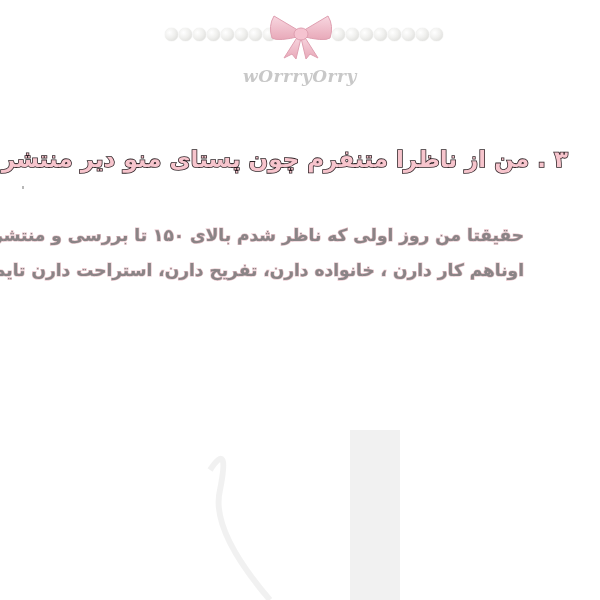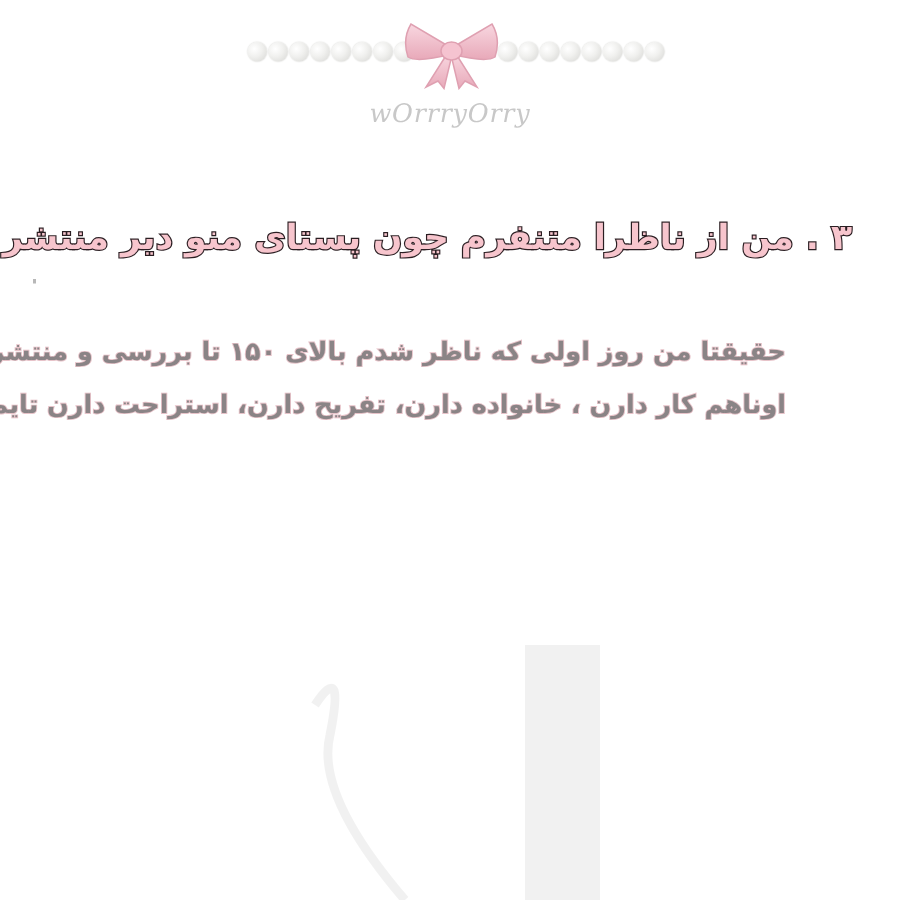--- a/index.html
+++ b/index.html
@@ -54,21 +54,21 @@
       height: 48px;
     }
     .brand {
       position: absolute;
       left: 0;
       width: 600px;
       top: 66px;
       text-align: center;
       font-family: "DejaVu Serif", serif;
       font-style: italic;
-      font-weight: normal;
+      font-weight: bold;
       font-size: 17px;
       color: #c8c8c8;
       letter-spacing: 0.5px;
     }
     .title {
       position: absolute;
       right: 32px;
       top: 146px;
       direction: rtl;
       font-family: "DejaVu Sans", sans-serif;

